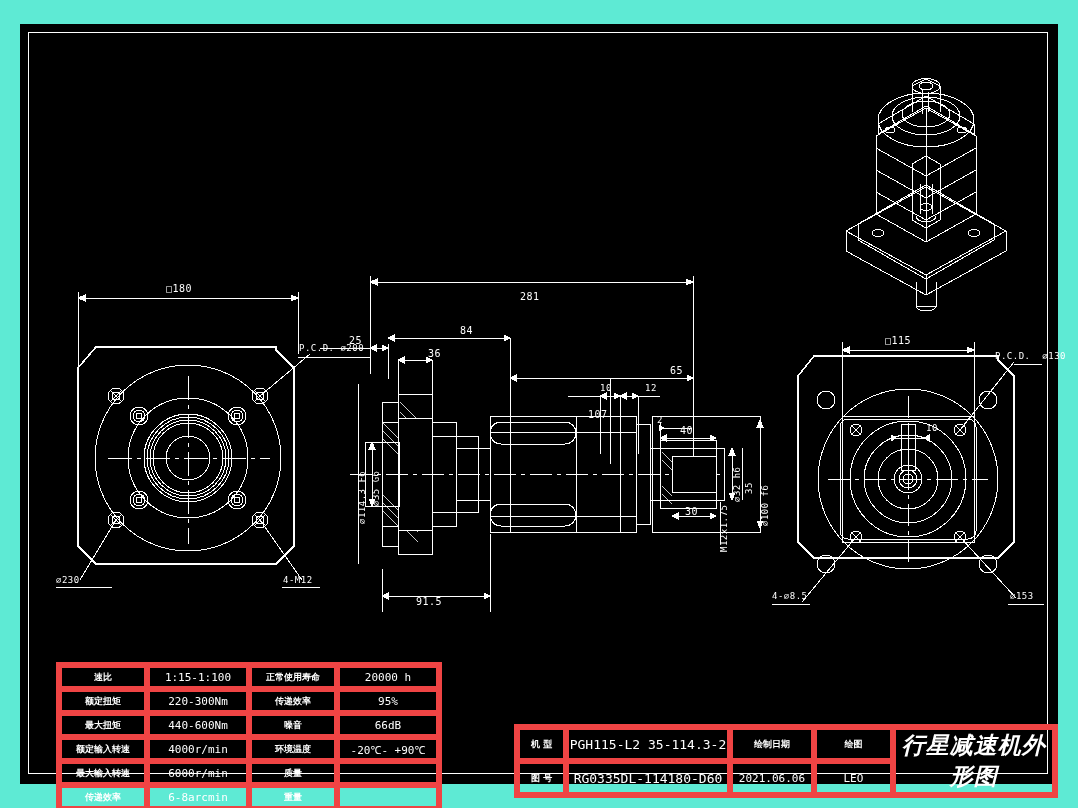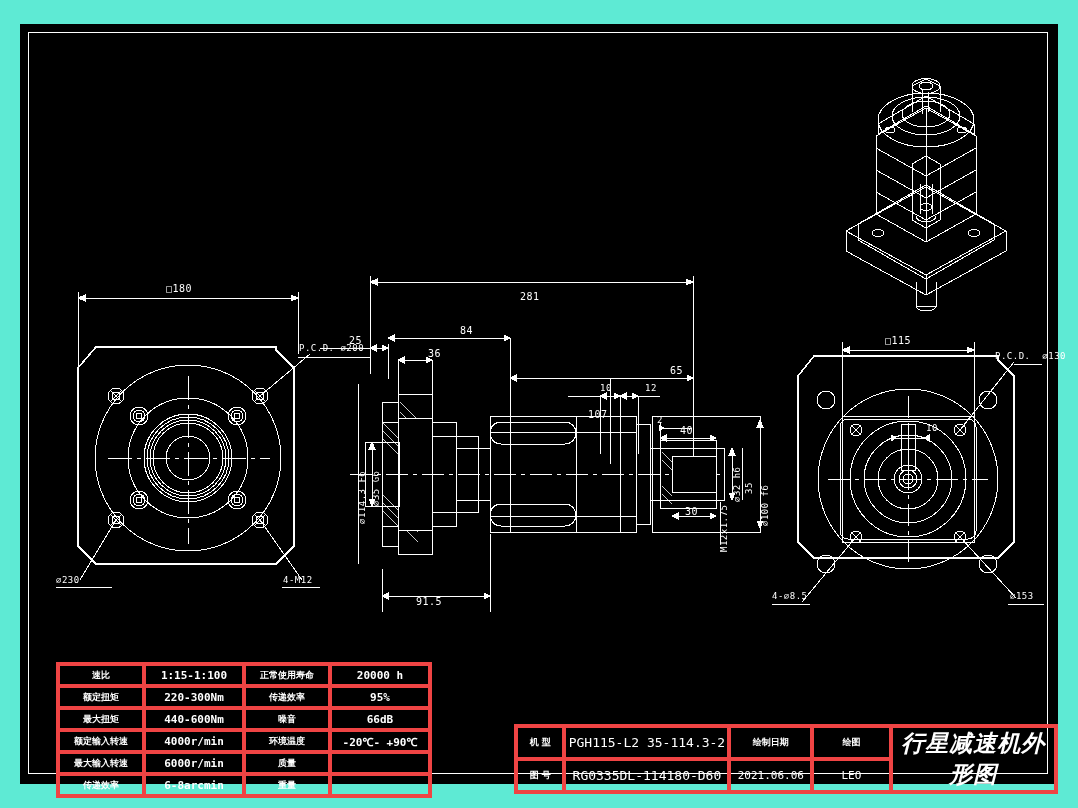--- a/index.html
+++ b/index.html
@@ -18,27 +18,27 @@
 
   
   .t{position:absolute;color:#fff;white-space:pre;font-family:"DejaVu Sans Mono","Liberation Mono",monospace;
      font-size:11px;letter-spacing:.5px;line-height:1;}
   .t.s10{font-size:10px;}
   .t.s9{font-size:9px;}
   .vert{transform:rotate(-90deg);transform-origin:0 0;}
 
   
   table{border-collapse:collapse;position:absolute;}
-  table td{border:4px solid #ef4444;color:#fff;text-align:center;
+  table td{border:6px solid #ef4444;color:#fff;text-align:center;
            font-family:"DejaVu Sans Mono","Liberation Mono",monospace;font-size:11px;padding:0;}
   td.cn{font-family:"DejaVu Sans","Liberation Sans",sans-serif;font-size:9px;font-weight:bold;letter-spacing:0;}
   #spec-table{left:36px;top:638px;}
   #spec-table td{height:18px;}
   #spec-table td.lbl{width:82px;}
-  #spec-table td.val{width:96px;font-weight:bold;}
+  #spec-table td.val{width:96px;}
   #title-table{left:494px;top:700px;}
   #title-table td{height:24px;}
   #title-table td.k{width:48px;}
   #title-table td.v{width:170px;font-size:13px;}
   #title-table td.k2{width:52px;}
   #title-table td.v2{width:80px;font-size:11px;}
   #title-table td.k3{width:34px;}
   #title-table td.big{width:175px;font-size:23px;font-family:Liberation Sans, sans-serif;
                       font-weight:bold;font-style:italic;letter-spacing:1px;}
 </style>

